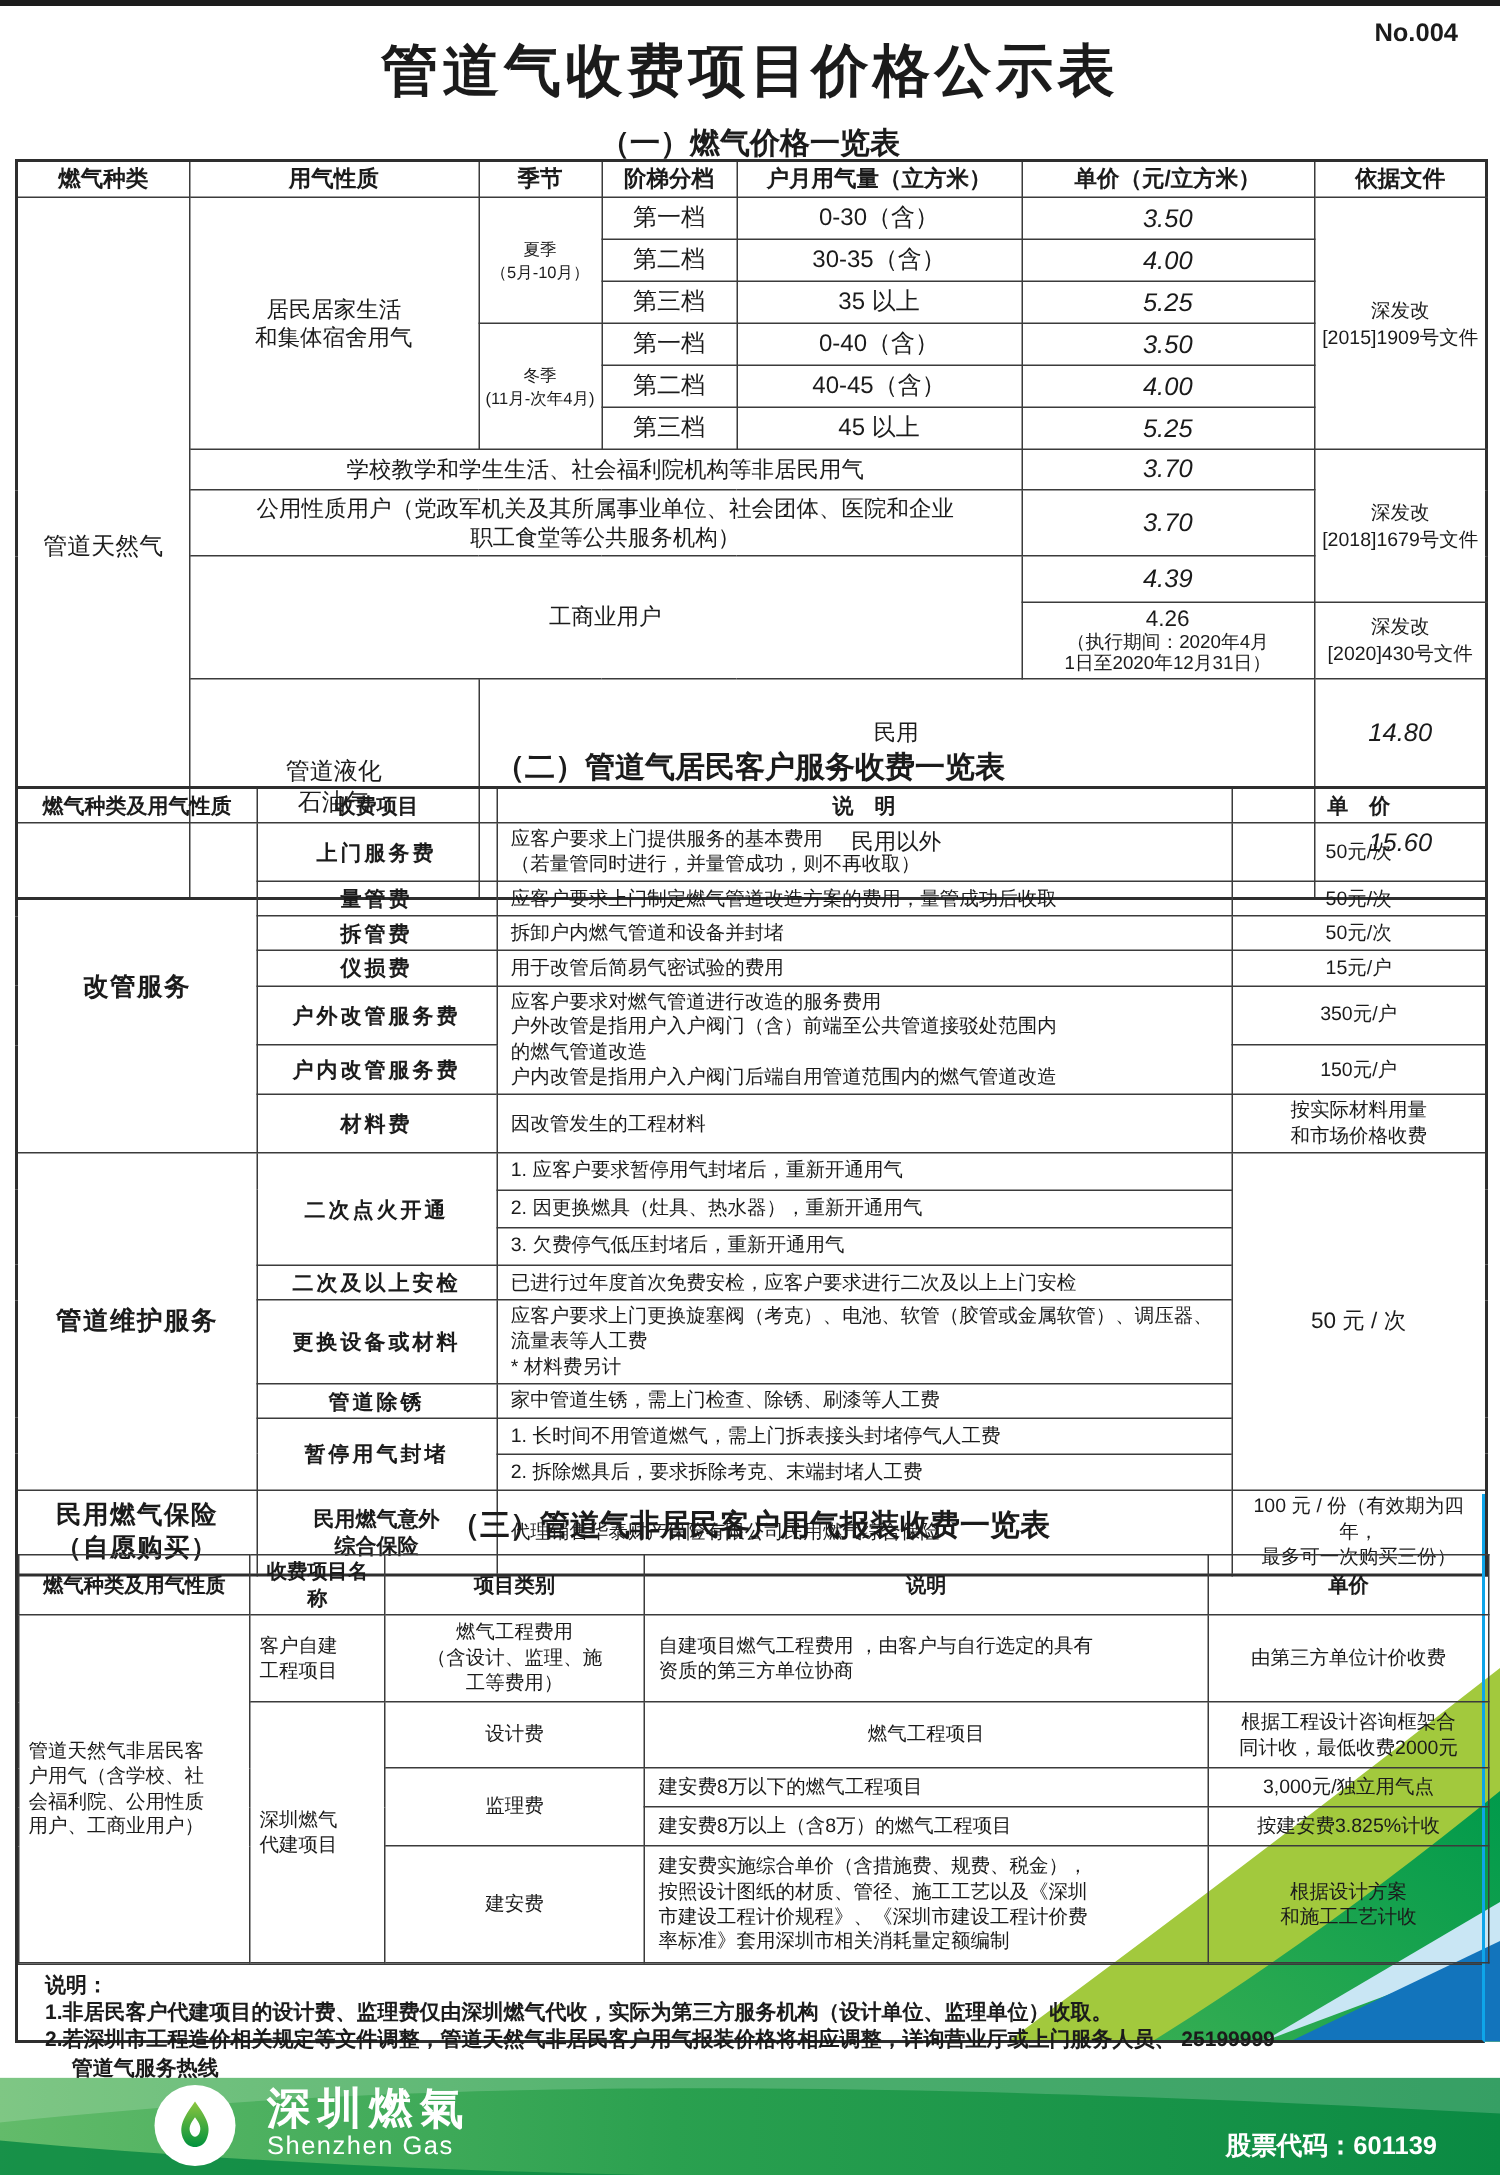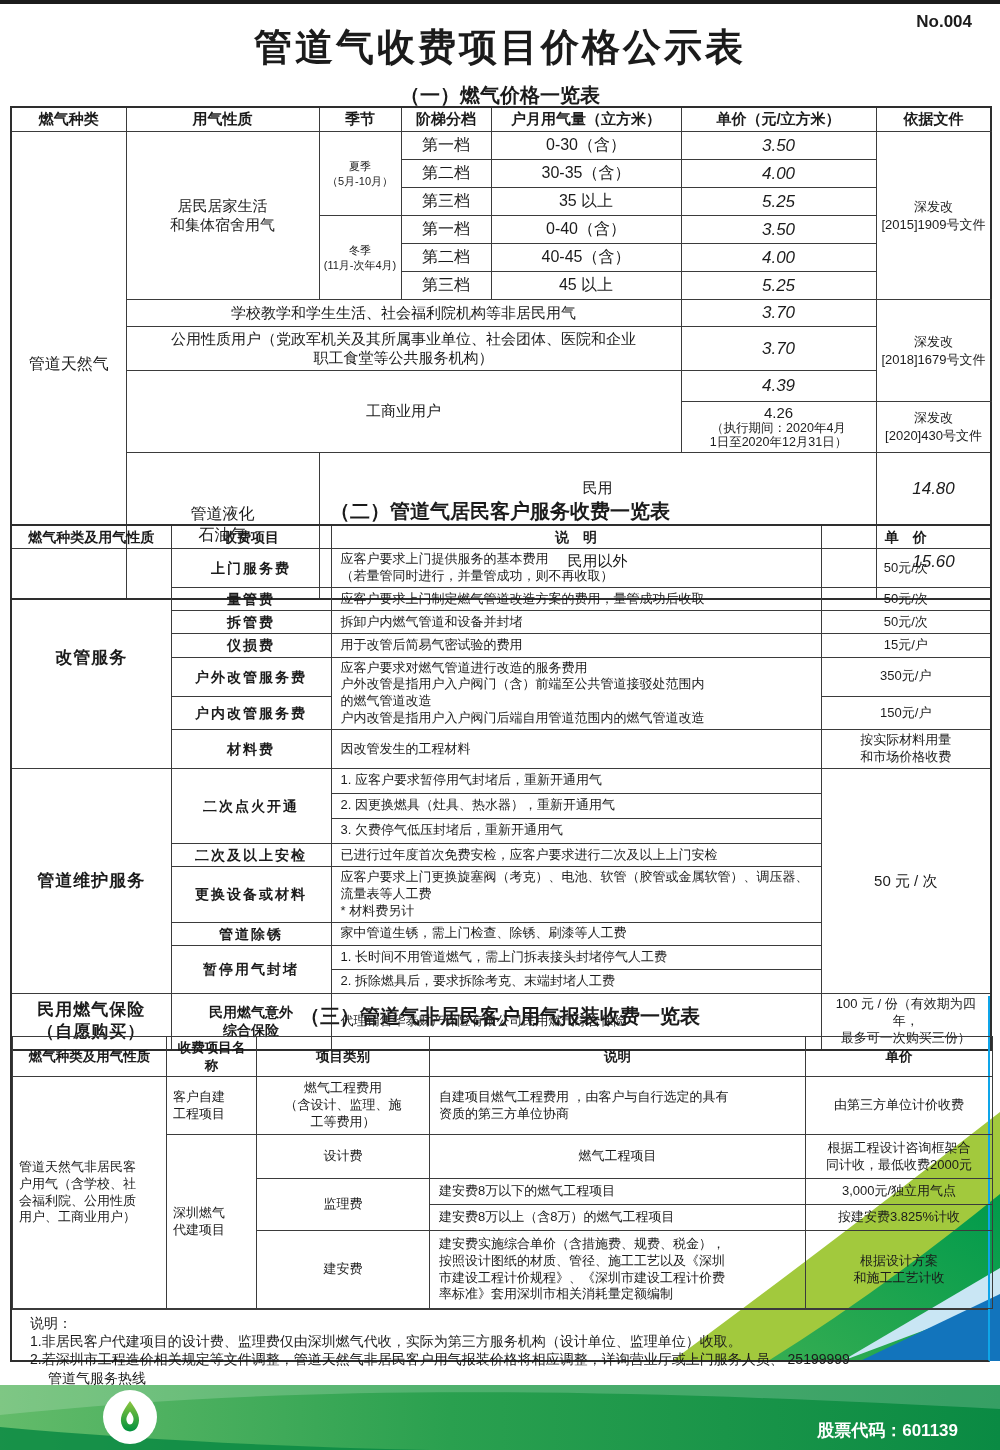--- a/index.html
+++ b/index.html
@@ -48,21 +48,21 @@
   #table2 .price{font-size:13px;}
 
   
   #sec3{left:10px;top:996px;width:980px;height:366px;box-sizing:border-box;
         border-left:2px solid #2e2e2e;border-right:2px solid #0ea5e9;border-bottom:2px solid #2e2e2e;}
   #t3-title{width:100%;text-align:center;font-size:20px;font-weight:bold;padding:7px 0 6px 0;}
   #table3{width:100%;}
   #table3 td,#table3 th{font-size:13px;line-height:1.3;padding:2px 6px;}
   #table3 th{font-size:13.5px;}
   #table3 .desc{text-align:left;padding-left:9px;}
-  #notes{padding:4px 10px 6px 18px;font-size:14px;line-height:1.3;font-weight:normal;border-top:1px solid var(--border);}
+  #notes{padding:4px 10px 6px 18px;font-size:14px;line-height:1.3;font-weight:bold;border-top:1px solid var(--border);}
 
   
   #footer{left:0;top:1385px;width:1000px;height:65px;overflow:hidden;z-index:1;}
   #footer-bg{position:absolute;left:0;top:0;width:100%;height:100%;}
   #logo{position:absolute;left:102px;top:4px;z-index:2;}
   #brand{position:absolute;left:178px;top:6px;z-index:2;color:#fff;}
   #brand-cn{font-size:29px;font-weight:bold;letter-spacing:5px;line-height:1.05;}
   #brand-en{font-size:17px;letter-spacing:1px;}
   #stock{position:absolute;right:42px;top:34px;z-index:2;color:#fff;font-size:17px;font-weight:bold;}
 
@@ -379,16 +379,20 @@
       <defs>
         <linearGradient id="flame" x1="0" y1="0" x2="0" y2="1">
           <stop offset="0" stop-color="#8dc63f"></stop>
             <stop offset="1" stop-color="#00913d"></stop>
         </linearGradient>
       </defs>
       <circle r="27" fill="#ffffff"></circle>
       <path d="M0,-16 C7.5,-5.5 11.5,1 7.5,9.5 C4.5,16 -4.5,16 -7.5,9.5 C-11.5,1 -7.5,-5.5 0,-16 Z" fill="url(#flame)"></path>
       <path d="M0,-5.5 C3,-1.5 4.6,1.6 2.9,5.2 C1.5,8.2 -1.5,8.2 -2.9,5.2 C-4.6,1.6 -3,-1.5 0,-5.5 Z" fill="#ffffff"></path>
     </svg>
+    <div id="brand">
+      <div id="brand-cn">深圳燃氣</div>
+      <div id="brand-en">Shenzhen Gas</div>
+    </div>
     <div id="stock">股票代码：601139</div>
   </div>
 
 </div>
 
 </body></html>

